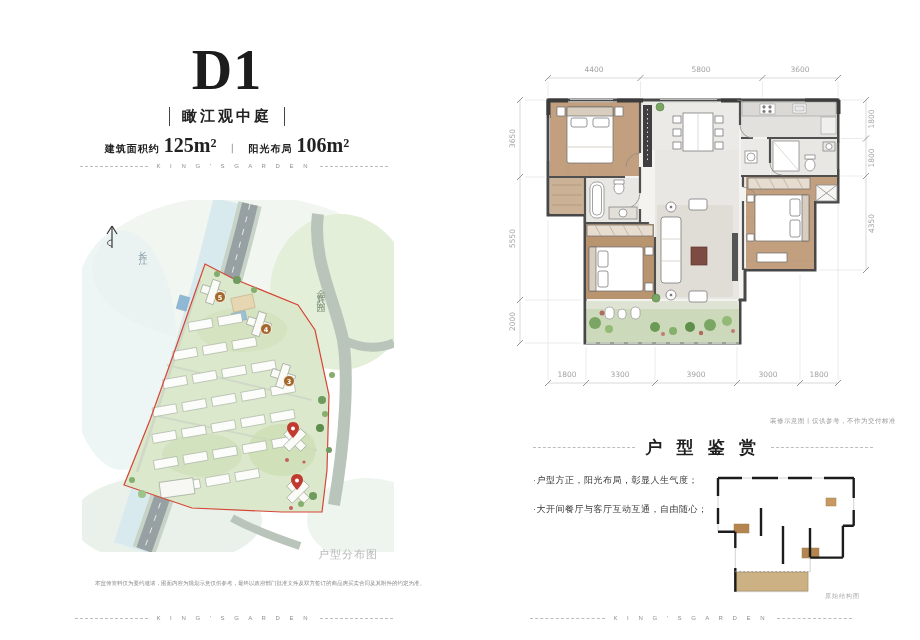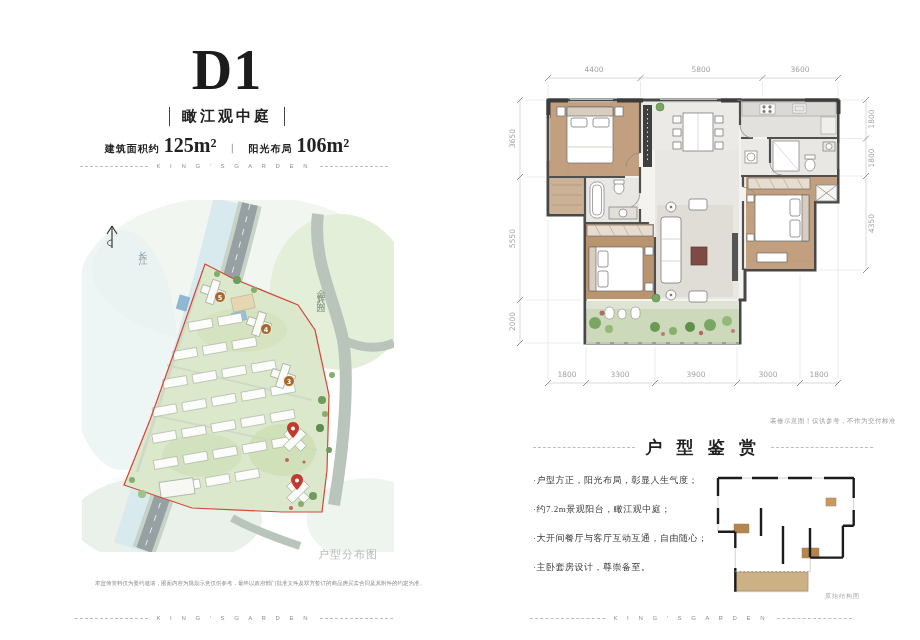--- a/index.html
+++ b/index.html
@@ -447,23 +447,21 @@
 
   <div class="abs plan-note">装修示意图丨仅供参考，不作为交付标准</div>
 
   <div class="abs sec-head">
     <span class="dash"></span>
     <span class="sec-title">户 型 鉴 赏</span>
     <span class="dash"></span>
   </div>
   <div class="abs bullets">
     <div class="bullet">·户型方正，阳光布局，彰显人生气度；</div>
-    <div class="bullet">·约7.2m景观阳台，瞰江观中庭；</div>
     <div class="bullet">·大开间餐厅与客厅互动互通，自由随心；</div>
-    <div class="bullet">·主卧套房设计，尊崇备至。</div>
   </div>
 
   <svg class="abs" style="left:690px;top:468px;" width="180" height="132" viewBox="0 0 180 132">
     <path d="M28,10 H163.7 V57.7 H152.9 V89.6 H120.2 V103.6 H117.8 V123.7 H45.3 V63.8 H28 Z" fill="#ffffff" stroke="#d2d2d2" stroke-width="1"></path>
     <g stroke="#9c8156" stroke-width="0.5">
       <rect x="44" y="56" width="15" height="9" fill="#b5854f"></rect>
       <rect x="112" y="80" width="17" height="10" fill="#b5854f"></rect>
       <rect x="136" y="30" width="10" height="8" fill="#c89a62"></rect>
       <rect x="46" y="104" width="72" height="19" fill="#cbb183"></rect>
     </g>

